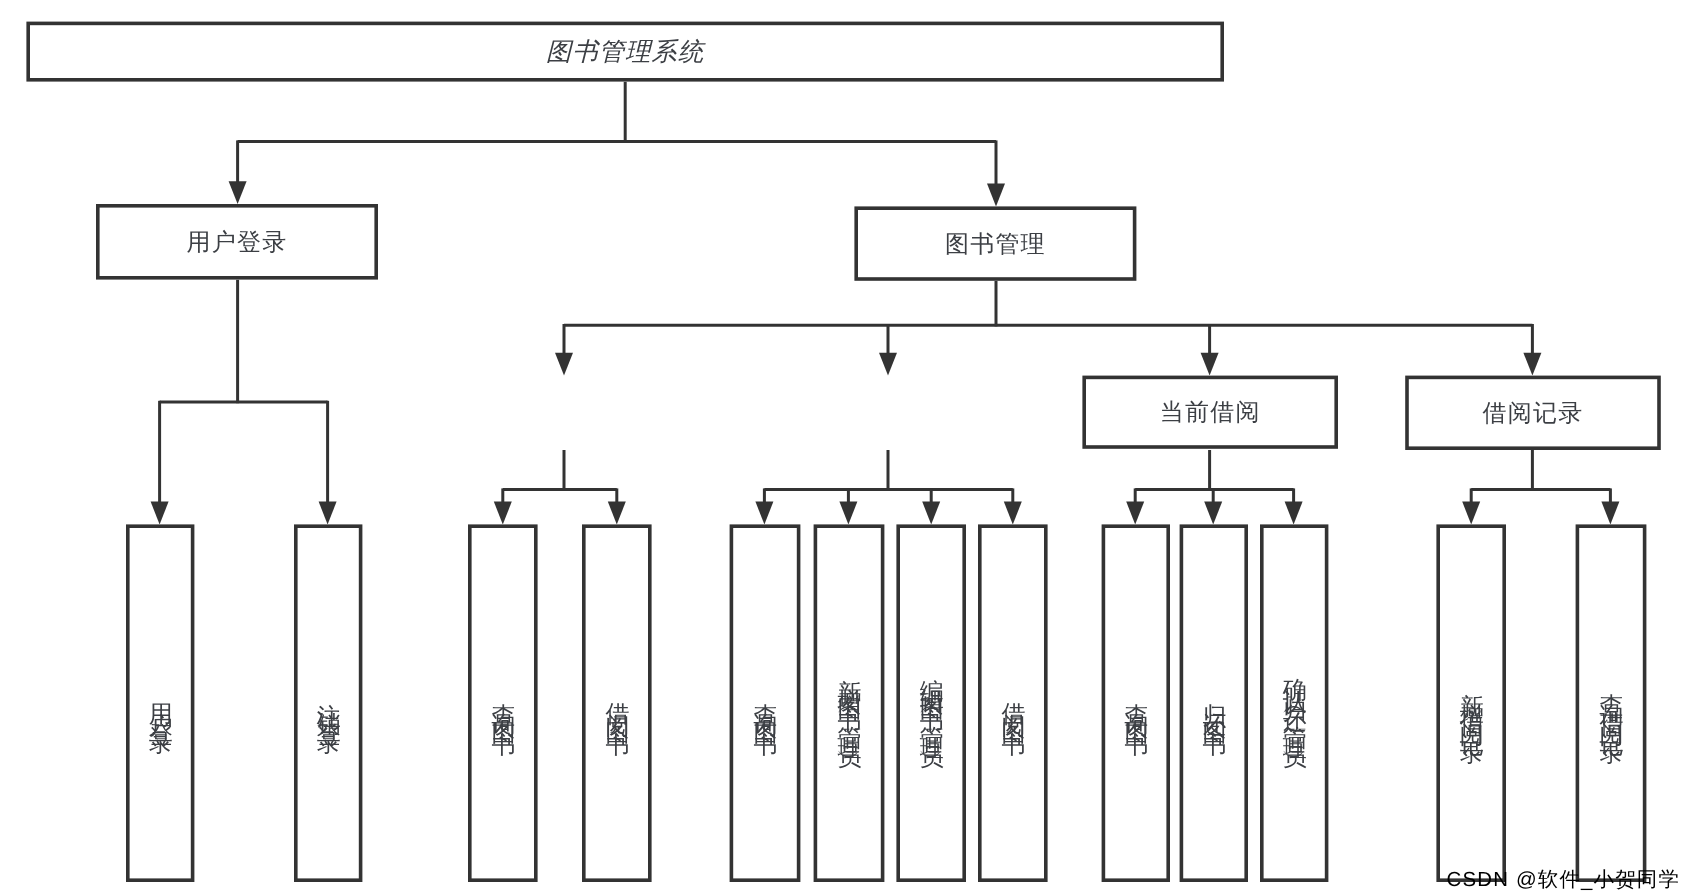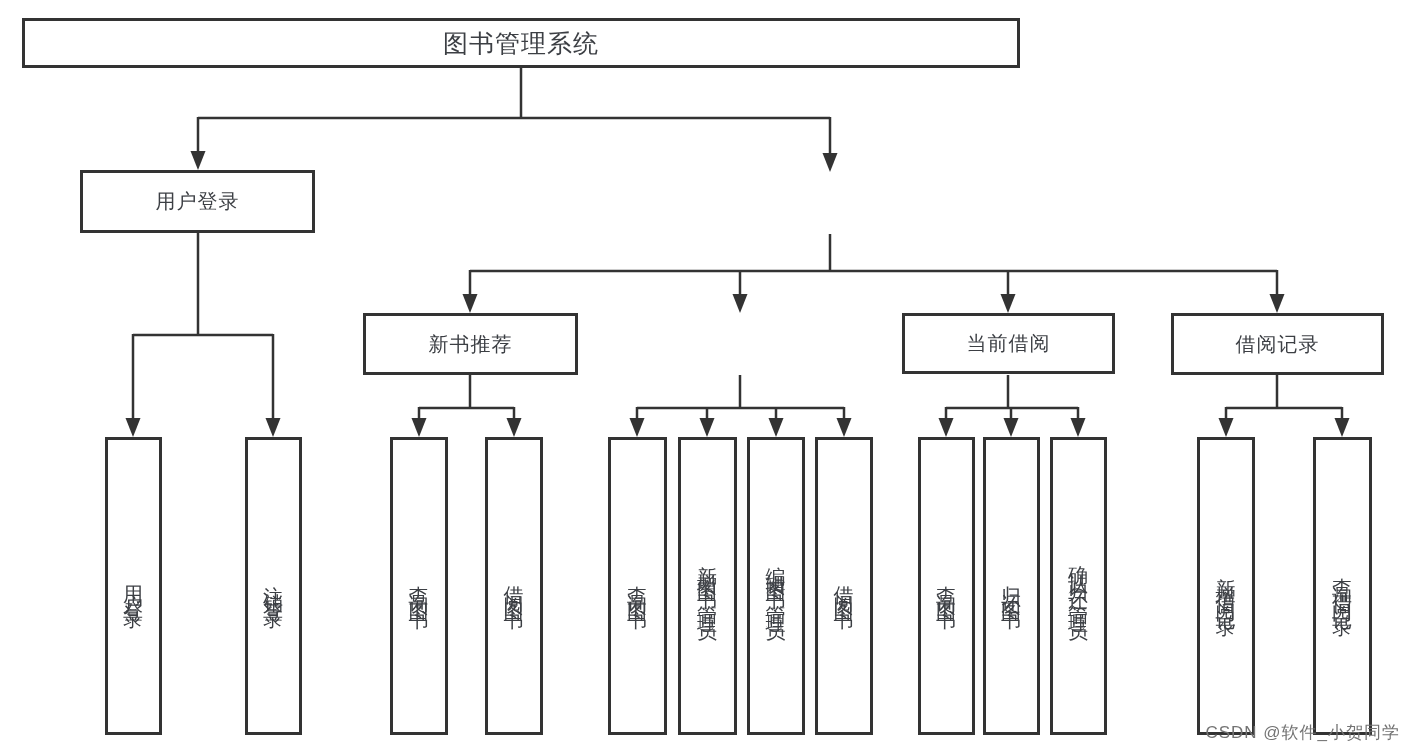--- a/index.html
+++ b/index.html
@@ -23,21 +23,21 @@
     border: 3px solid #333333;
     background: #ffffff;
     display: flex;
     align-items: center;
     justify-content: center;
     color: #3c3f44;
     font-size: 20px;
     letter-spacing: 1px;
     white-space: nowrap;
   }
-  .node.title { font-size: 25px; }
+  .node.title { font-size: 21px; font-style: italic; }
   .leaf {
     position: absolute;
     box-sizing: border-box;
     border: 3px solid #333333;
     background: #ffffff;
     display: flex;
     align-items: center;
     justify-content: center;
     color: #3c3f44;
   }
@@ -47,21 +47,21 @@
     font-size: 20px;
     letter-spacing: 8px;
     line-height: 1;
     white-space: nowrap;
   }
   .watermark {
     position: absolute;
     right: 5px;
     bottom: 3px;
     font-size: 17px;
-    color: #737373;
+    color: #000000;
     letter-spacing: 1px;
     z-index: 5;
   }
 </style>
 </head>
 <body>
 
 <div id="stage">
 
   <svg id="wires" viewBox="0 0 1405 747" xmlns="http://www.w3.org/2000/svg">
@@ -130,24 +130,24 @@
     </g>
   </svg>
 
   <div class="node title" style="left:22px;top:18px;width:998px;height:50px">
     <span>图书管理系统</span>
   </div>
 
   <div class="node" style="left:80px;top:170px;width:235px;height:63px">
     <span>用户登录</span>
   </div>
+  <div class="node" style="left:712px;top:172px;width:235px;height:62px">
+    <span>图书管理</span>
+  </div>
 
-  <div class="node" style="left:363px;top:313px;width:215px;height:62px">
-    <span>新书推荐</span>
-  </div>
   <div class="node" style="left:902px;top:313px;width:213px;height:61px">
     <span>当前借阅</span>
   </div>
   <div class="node" style="left:1171px;top:313px;width:213px;height:62px">
     <span>借阅记录</span>
   </div>
 
   <div class="leaf" style="left:105px;top:437px;width:57px;height:298px">
     <span>用户登录</span>
   </div>

